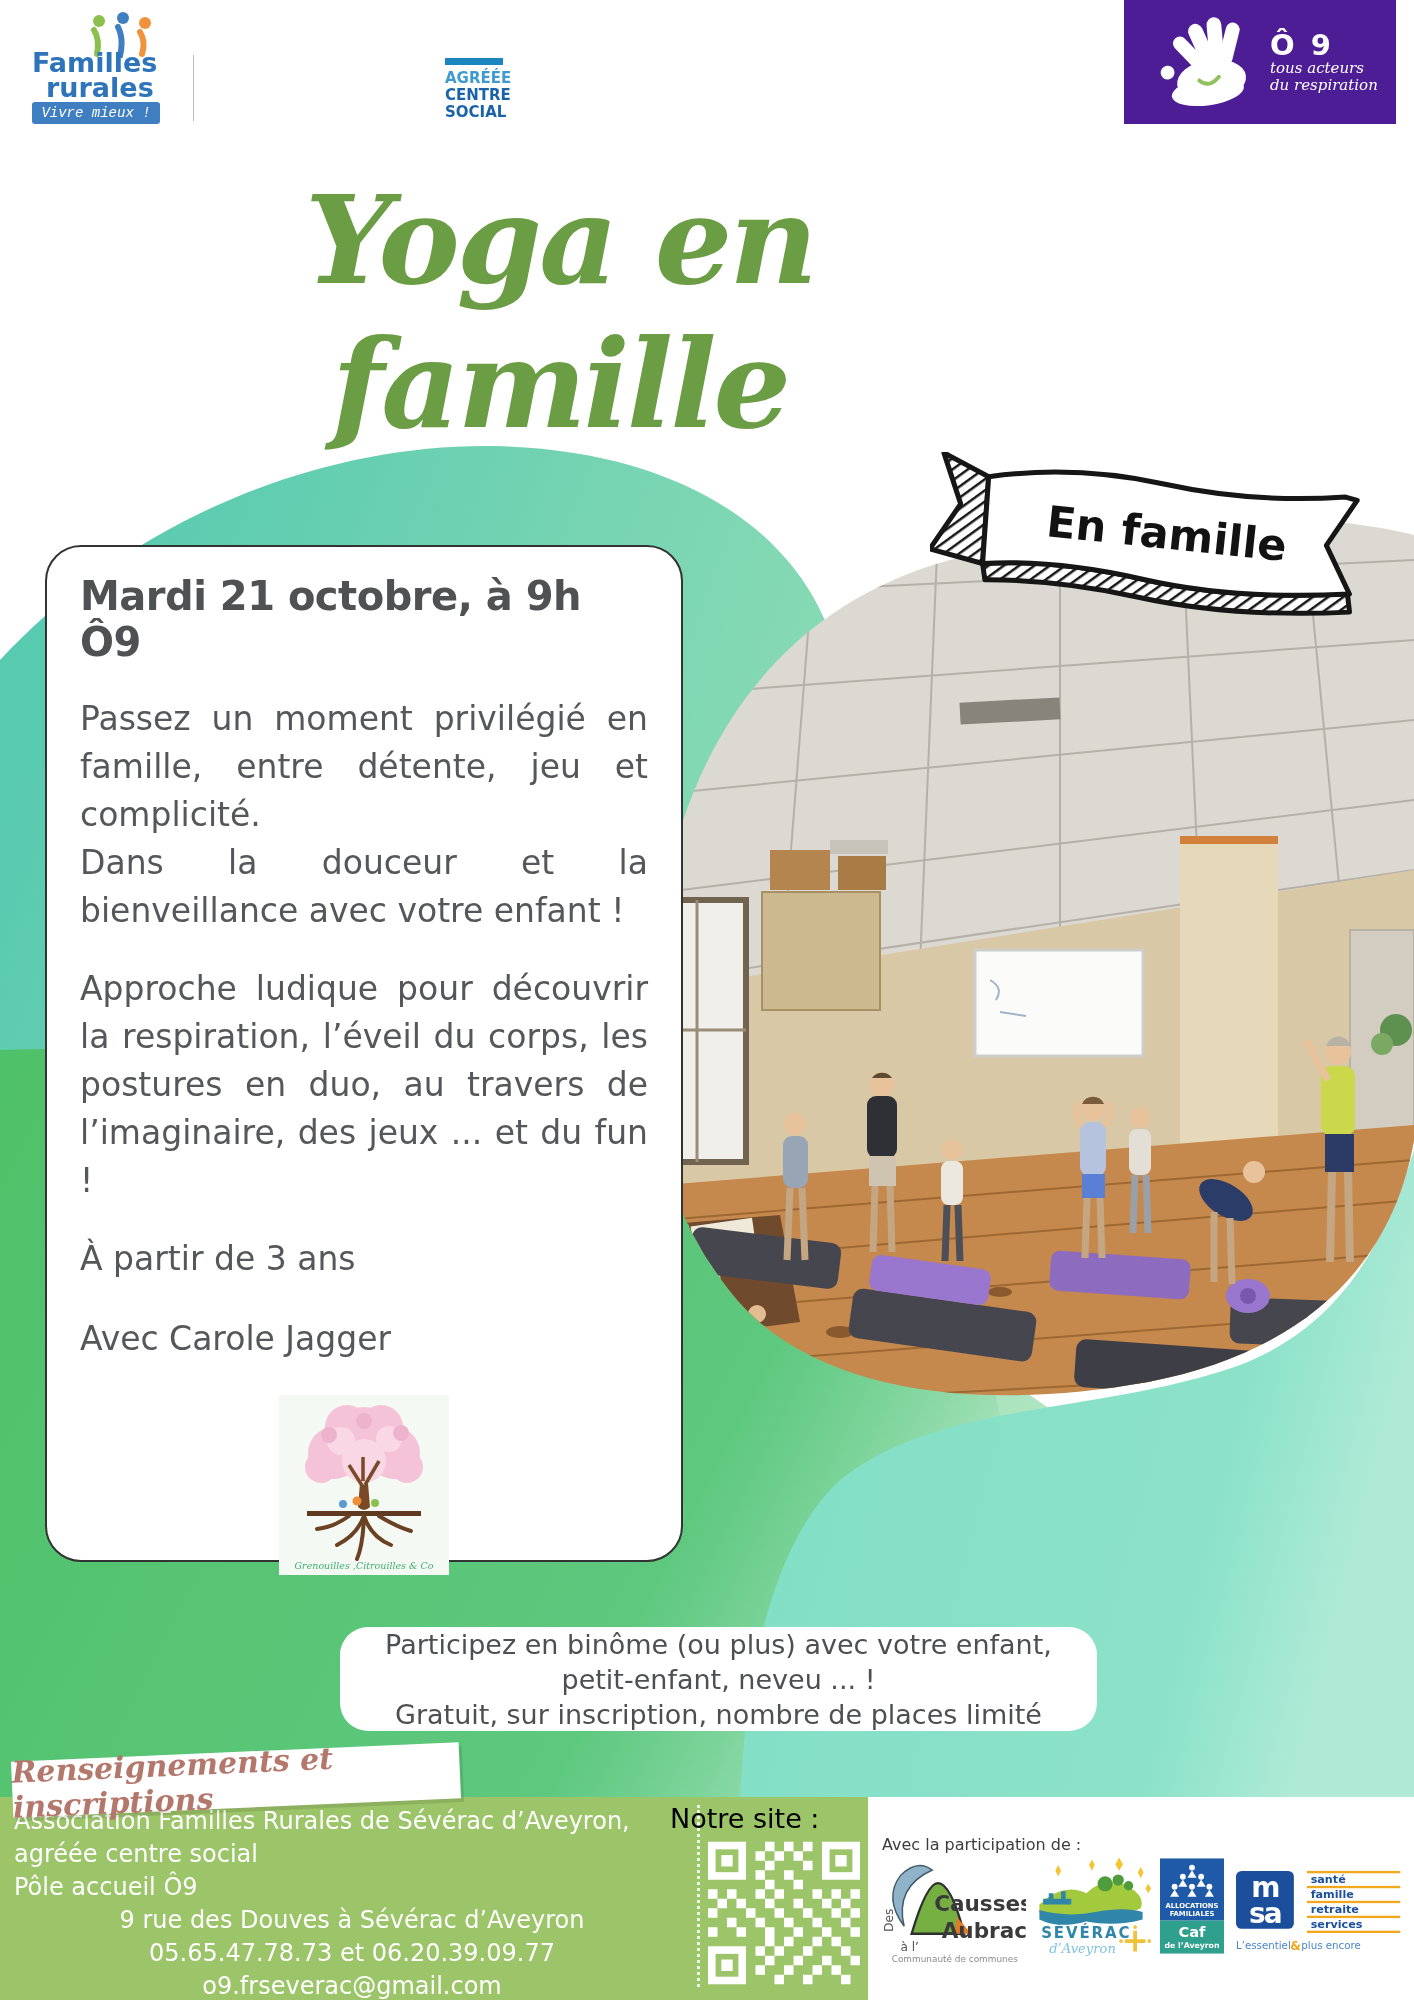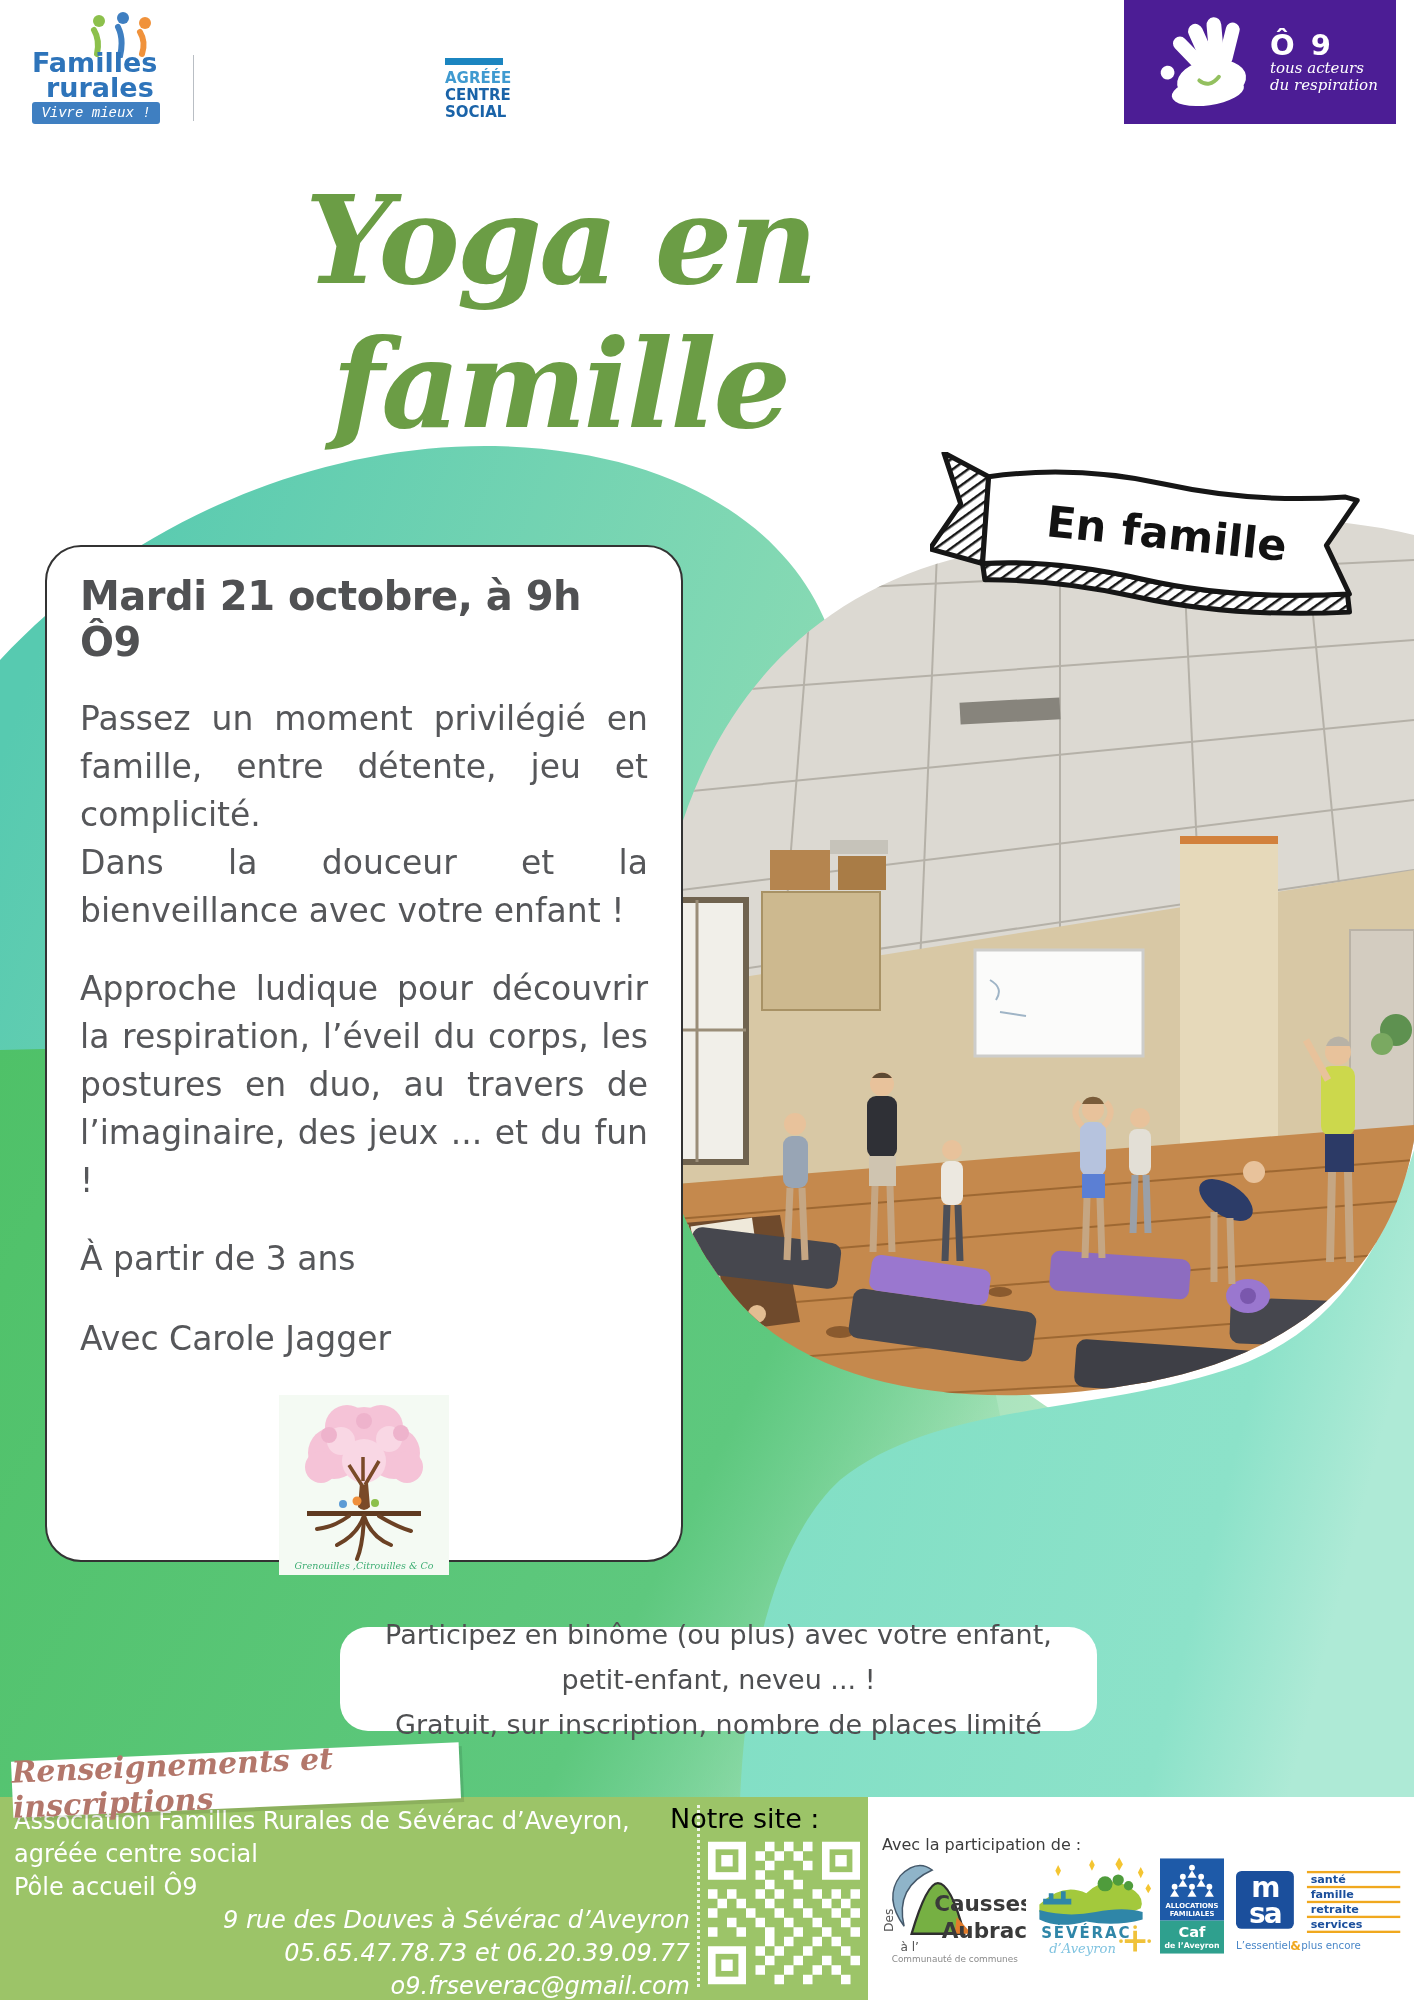--- a/index.html
+++ b/index.html
@@ -42,32 +42,32 @@
   .card h2{margin:0 0 30px 0;font-size:40px;line-height:46px;color:#505153;letter-spacing:-0.5px;}
   .card p{margin:0 0 30px 0;font-size:33px;line-height:48px;text-align:justify;}
   .blk{display:block;}
   .card .single{text-align:left;margin-bottom:32px;}
   .treewrap{width:170px;margin:6px auto 0 auto;}
   .tree-caption{font-family:"DejaVu Serif",serif;}
 
   
   .infobox{left:340px;top:1627px;width:757px;height:104px;background:#fff;border-radius:28px;
            display:flex;flex-direction:column;justify-content:center;text-align:center;
-           color:#4e4f51;font-size:27px;line-height:35px;gap:10px;}
+           color:#4e4f51;font-size:27px;line-height:35px;}
 
   
   .renslabel{left:12px;top:1752px;width:448px;height:56px;background:#fff;transform:rotate(-2.5deg);
              box-shadow:3px 4px 0 rgba(0,0,0,0.10);display:flex;align-items:center;justify-content:center;
              color:#b3776b;font-family:"DejaVu Serif",serif;font-style:italic;font-weight:bold;
              font-size:30px;z-index:5;}
 
   
   .band{left:0;top:1797px;width:868px;height:203px;background:#9cc468;z-index:3;padding-left:32px;}
   .contact{position:absolute;left:14px;top:8px;width:676px;color:#fff;font-size:24px;line-height:33px;}
-  .contact .right{text-align:right;font-style:italic;}
+  .contact .right{text-align:center;}
   .band-divider{position:absolute;left:697px;top:8px;height:182px;width:0;
                 border-left:3px dotted rgba(255,255,255,0.85);}
   .site{position:absolute;left:670px;top:6px;color:#000000;font-size:27px;}
   .qr{position:absolute;left:708px;top:44px;}
   .partners{left:868px;top:1797px;width:546px;height:203px;background:#fff;z-index:3;}
   .participation{position:absolute;left:14px;top:38px;color:#3c3c3c;font-size:16px;}
   .plogo{position:absolute;}
 </style>
 </head>
 <body>

